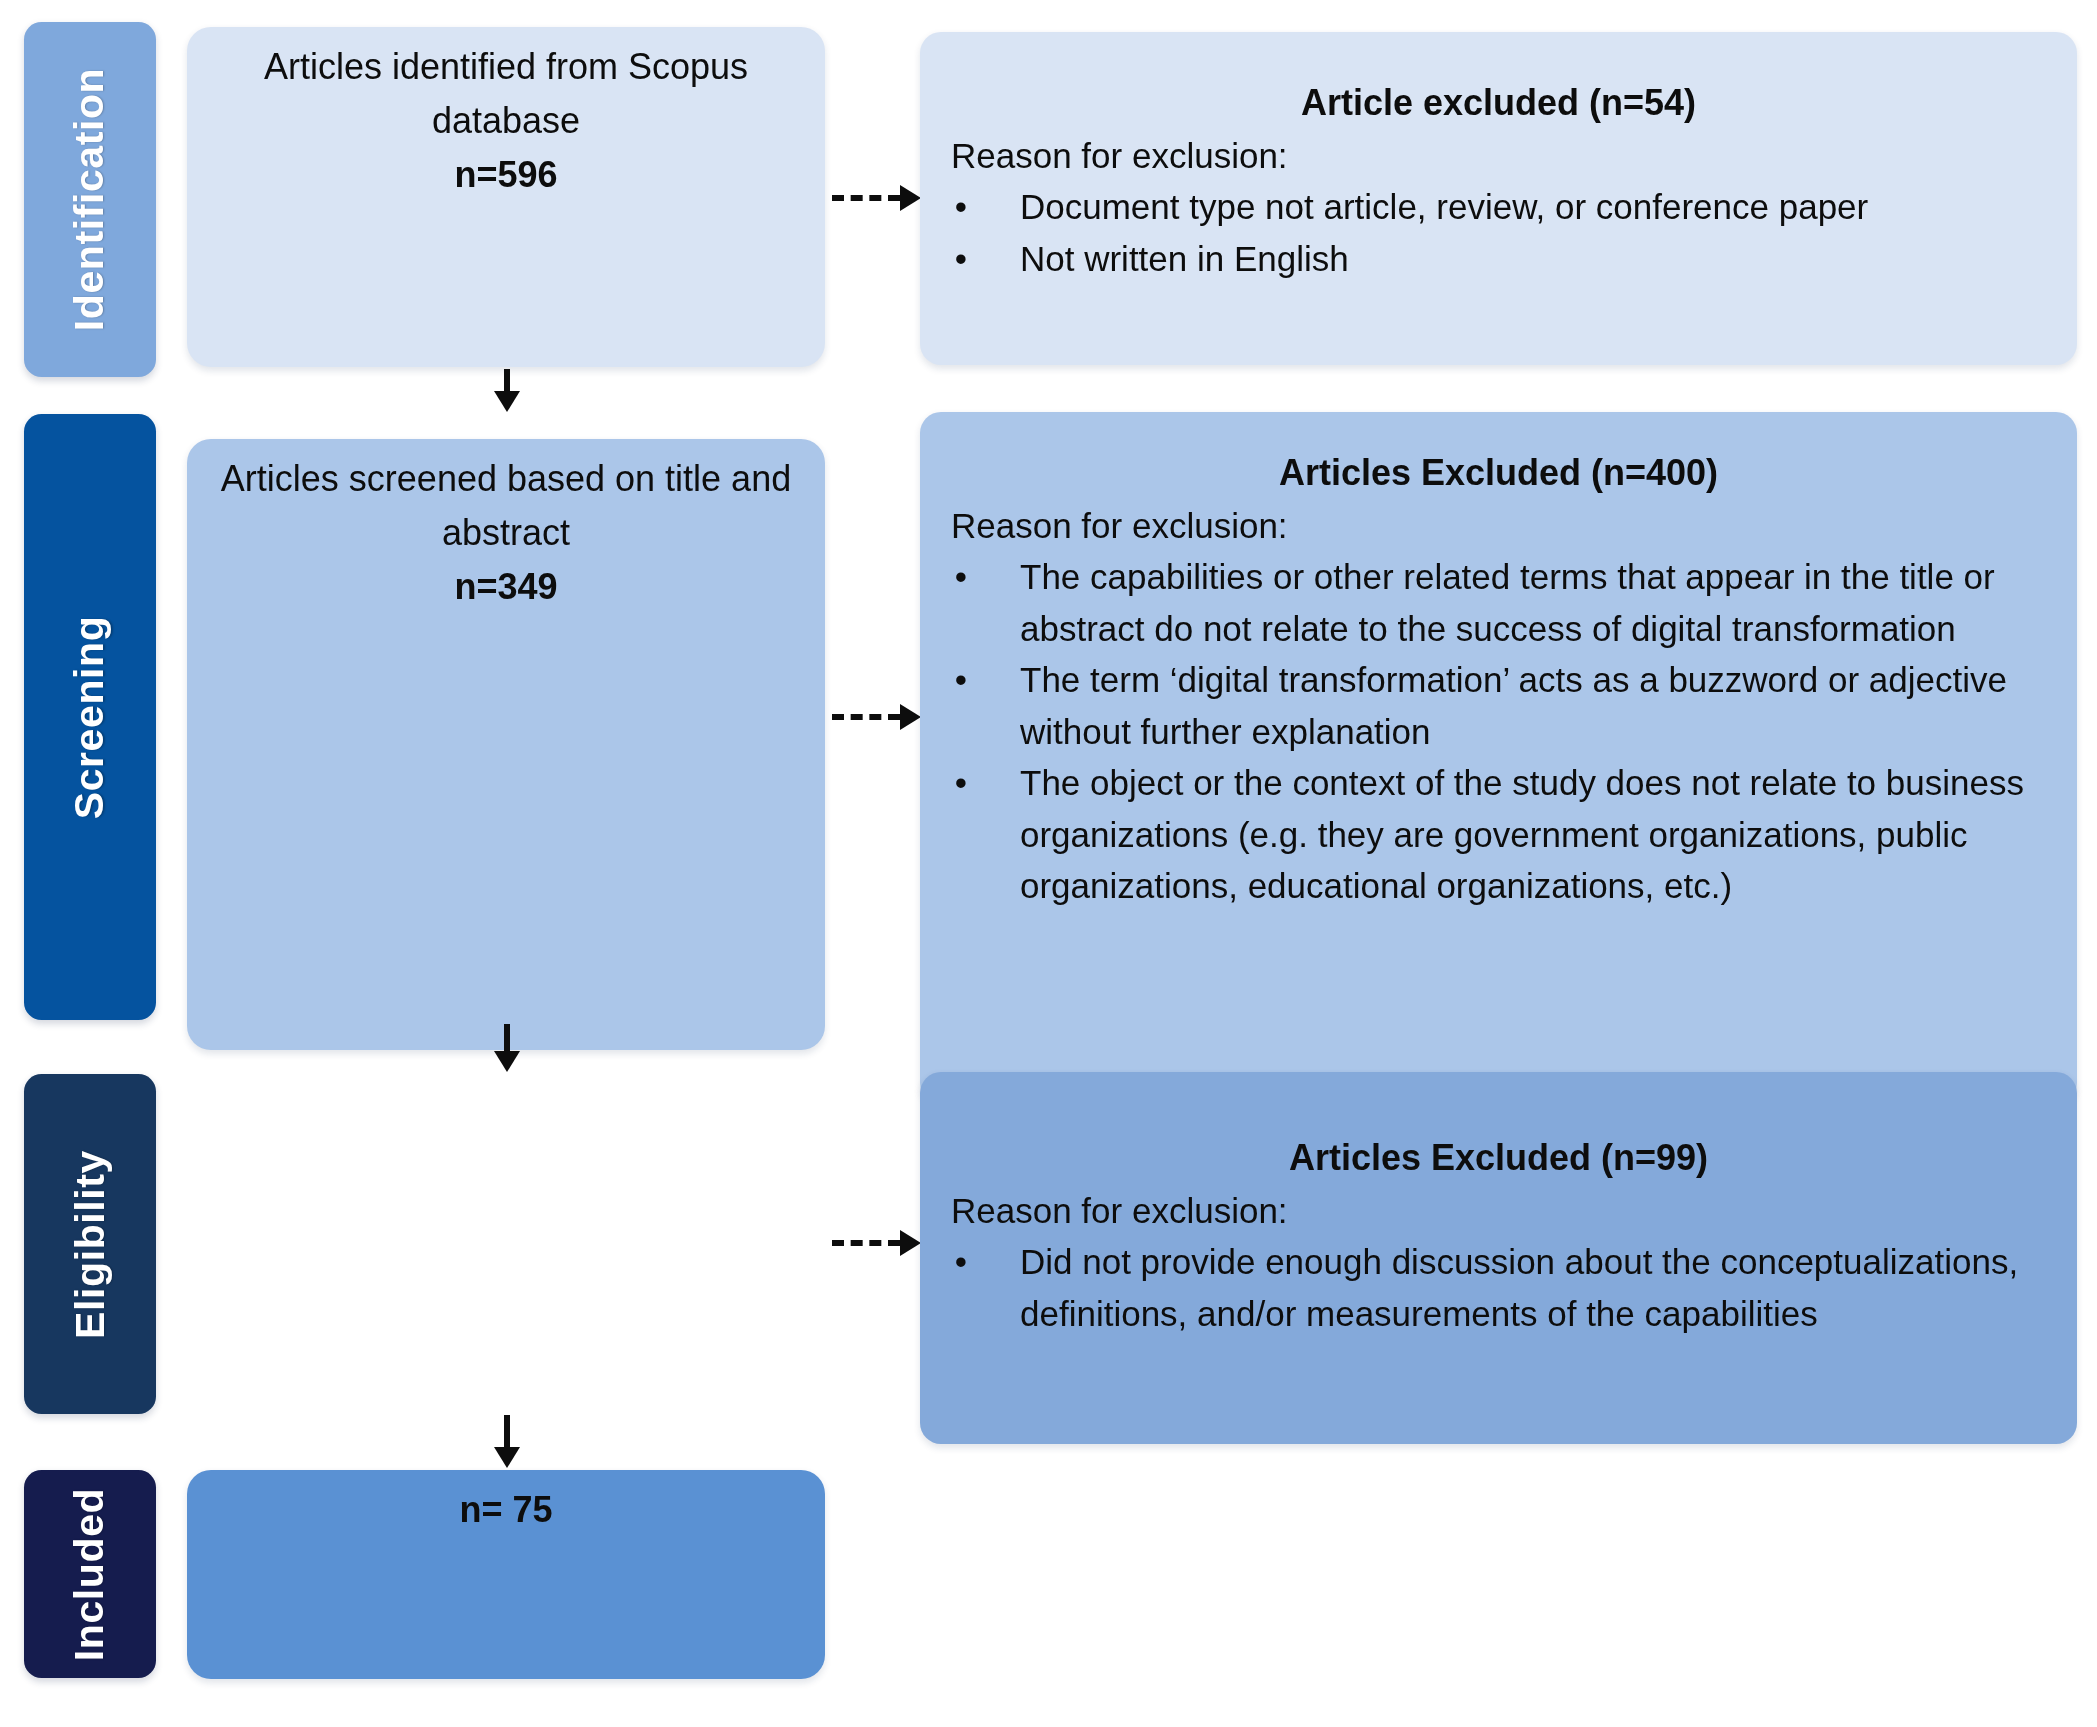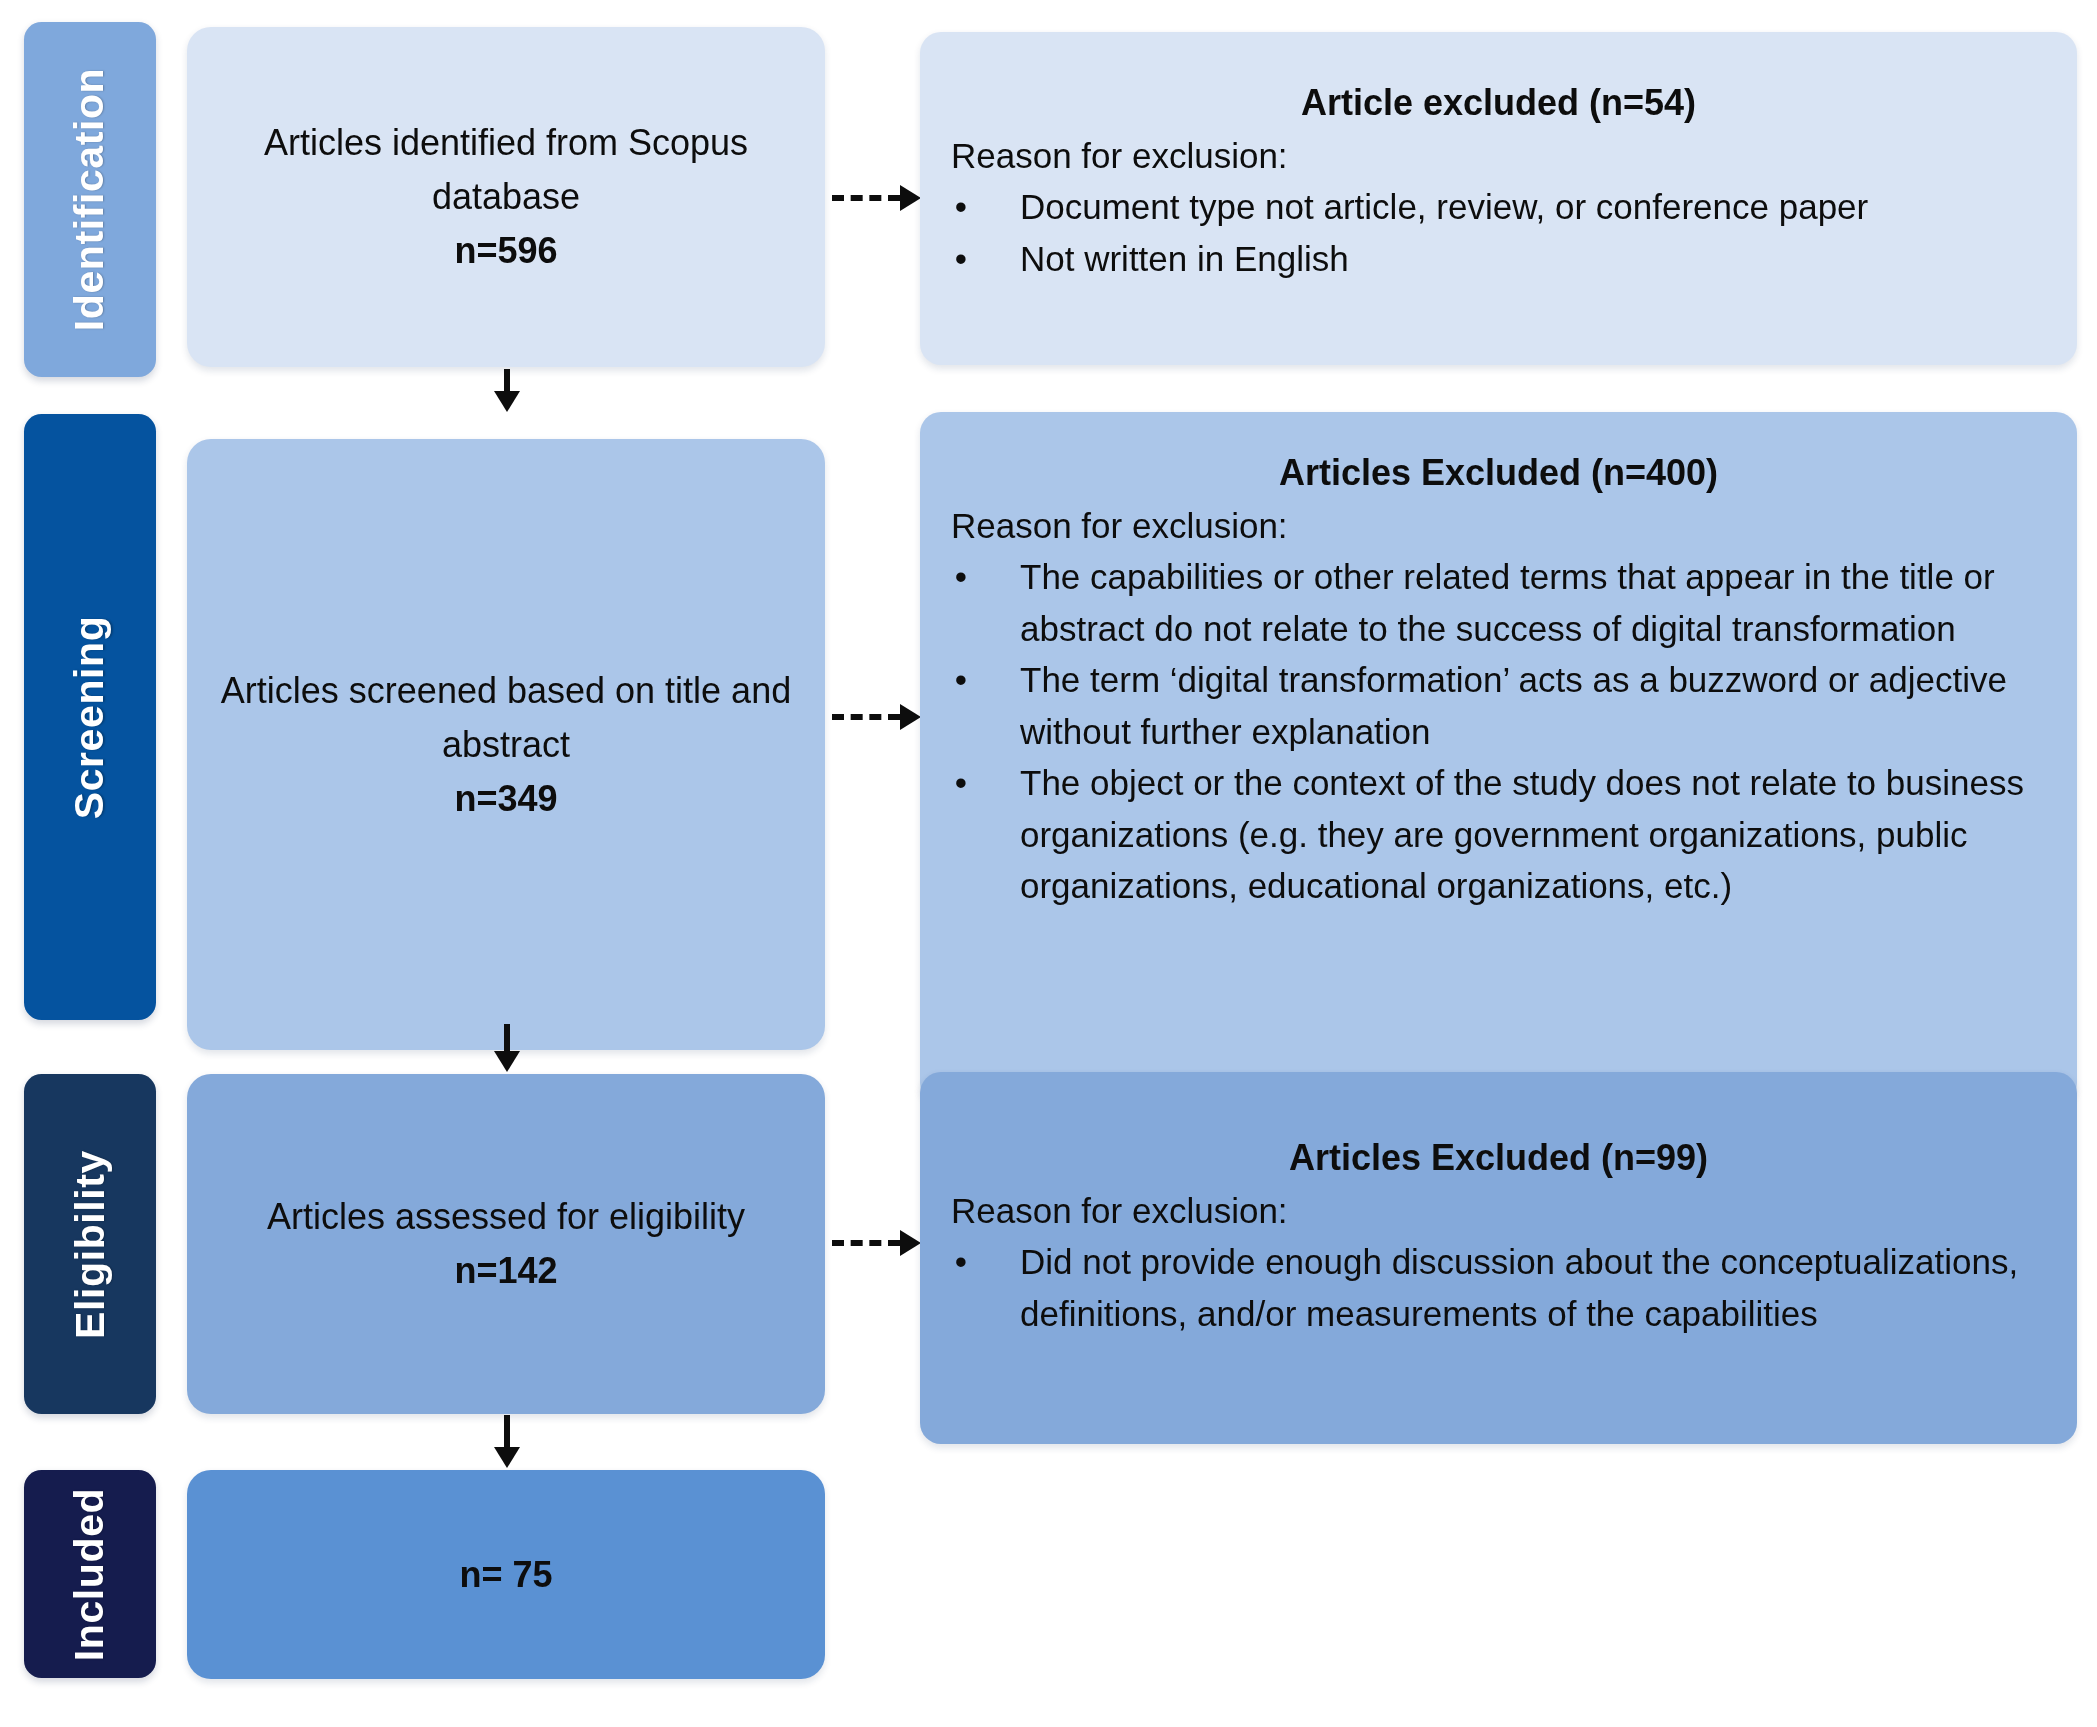--- a/index.html
+++ b/index.html
@@ -44,21 +44,20 @@
 
   
   .main-box {
     position: absolute;
     left: 187px;
     width: 638px;
     border-radius: 24px;
     display: flex;
     flex-direction: column;
     align-items: center;
-    justify-content: center;
     text-align: center;
     padding: 12.5px 25px;
     box-sizing: border-box;
     font-size: 36px;
     line-height: 1.5;
     box-shadow: 0 3.1px 7.5px rgba(20,40,80,0.12);
   }
   .main-box-1 { top: 27.4px;   height: 340px; background: #D9E4F4; }
   .main-box-2 { top: 412px;  height: 611px; background: #ABC6E9; margin-top: 27px; }
   .main-box-3 { top: 1074px; height: 340px; background: #84A9DA; }
@@ -163,24 +162,20 @@
   </div>
 
   <div class="main-box main-box-1">
     <div class="main-text">Articles identified from Scopus database</div>
     <div class="main-count">n=596</div>
   </div>
   <div class="main-box main-box-2">
     <div class="main-text">Articles screened based on title and abstract</div>
     <div class="main-count">n=349</div>
   </div>
-  <div class="main-box main-box-3">
-    <div class="main-text">Articles assessed for eligibility</div>
-    <div class="main-count">n=142</div>
-  </div>
   <div class="main-box main-box-4">
     <div class="main-count">n= 75</div>
   </div>
 
   <div class="varrow varrow-1">
     <div class="shaft"></div>
     <div class="head"></div>
   </div>
   <div class="varrow varrow-2">
     <div class="shaft"></div>

